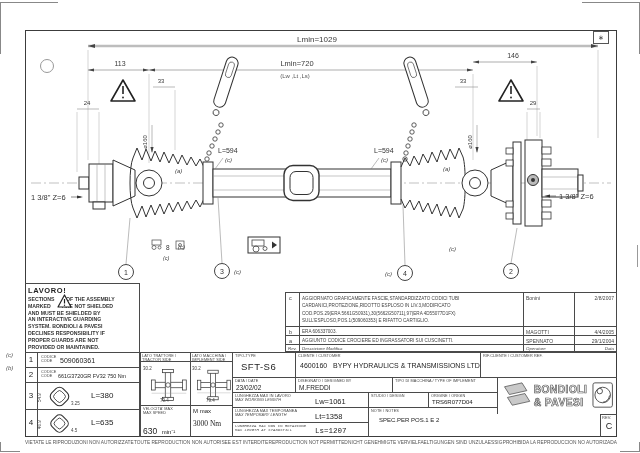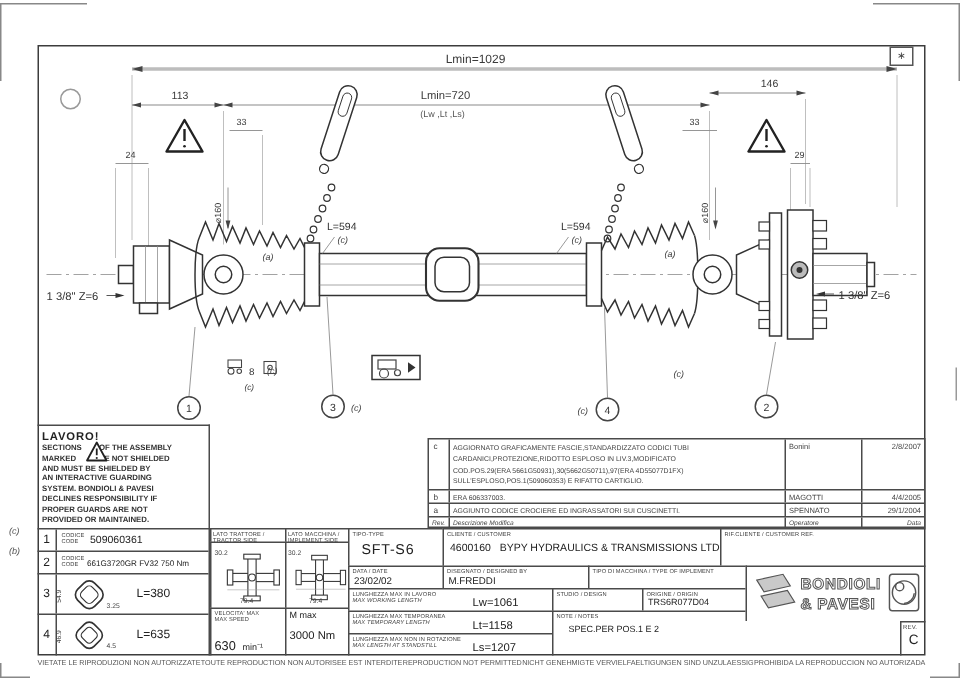--- a/index.html
+++ b/index.html
@@ -395,21 +395,21 @@
       <rect x="20" y="6" width="6" height="28" fill="#fff" stroke="#333" stroke-width="0.8"></rect>
       <rect x="17" y="3" width="12" height="3.5" fill="#fff" stroke="#333" stroke-width="0.8"></rect>
       <rect x="17" y="33.5" width="12" height="3.5" fill="#fff" stroke="#333" stroke-width="0.8"></rect>
       <circle cx="23" cy="20" r="2.5" fill="none" stroke="#333" stroke-width="0.8"></circle>
       <line x1="5" y1="29" x2="43" y2="29" stroke="#999" stroke-width="0.4"></line>
     </svg>
     <span class="abs" style="left:15px;top:36px;font-size:4.5px;color:#444;">79.4</span>
   </div>
   <div class="cell" style="left:50px;top:53px;width:42px;height:32px;">
     <div class="val" style="font-size:6px;padding:2px 2px 0 2px;">M max</div>
-    <div class="val" style="font-size:7.5px;padding:5px 2px 0 2px;">3000 Nm</div>
+    <div class="val" style="font-size:7.5px;padding:5px 2px 0 2px;font-family:Liberation Serif, serif;">3000 Nm</div>
   </div>
 
   <div class="cell" style="left:92px;top:0;width:63px;height:25px;">
     <div class="lbl" style="padding:1px 2px;">TIPO-TYPE</div>
     <div class="val" style="font-size:9.5px;padding:2px 0 0 8px;letter-spacing:0.5px;">SFT-S6</div>
   </div>
   <div class="cell" style="left:155px;top:0;width:185px;height:25px;">
     <div class="lbl" style="padding:1px 2px;">CLIENTE / CUSTOMER</div>
     <div class="val pre" style="font-size:7px;padding:3px 0 0 4px;">4600160   BYPY HYDRAULICS &amp; TRANSMISSIONS LTD</div>
   </div>
@@ -430,23 +430,23 @@
     <div class="lbl" style="padding:1px 2px;">TIPO DI MACCHINA / TYPE OF IMPLEMENT</div>
     <div class="val" style="font-size:6px;"></div>
   </div>
 
   <div class="cell" style="left:92px;top:40px;width:136px;height:15px;">
     <div class="lbl" style="padding:1px 2px;float:left;width:82px;"><span>LUNGHEZZA MAX IN LAVORO</span><br><span class="it">MAX WORKING LENGTH</span></div>
     <div class="val" style="font-size:7.5px;padding-top:3.5px;float:left;">Lw=1061</div>
   </div>
   <div class="cell" style="left:92px;top:55px;width:136px;height:15px;">
     <div class="lbl" style="padding:1px 2px;float:left;width:82px;"><span>LUNGHEZZA MAX TEMPORANEA</span><br><span class="it">MAX TEMPORARY LENGTH</span></div>
-    <div class="val" style="font-size:7.5px;padding-top:3.5px;float:left;">Lt=1158</div>
-  </div>
-  <div class="cell" style="left:92px;top:70px;width:136px;height:15px;">
+    <div class="val" style="font-size:7.5px;padding-top:3.5px;float:left;">Lt=1358</div>
+  </div>
+  <div class="cell" style="left:92px;top:70px;width:136px;height:15px;font-family:Liberation Mono, monospace;">
     <div class="lbl" style="padding:1px 2px;float:left;width:82px;"><span>LUNGHEZZA MAX NON IN ROTAZIONE</span><br><span class="it">MAX LENGTH AT STANDSTILL</span></div>
     <div class="val" style="font-size:7.5px;padding-top:3.5px;float:left;">Ls=1207</div>
   </div>
 
   <div class="cell" style="left:228px;top:40px;width:60px;height:15px;">
     <div class="lbl" style="padding:1px 2px;">STUDIO / DESIGN</div>
   </div>
   <div class="cell" style="left:288px;top:40px;width:69px;height:15px;">
     <div class="lbl" style="padding:1px 2px;">ORIGINE / ORIGIN</div>
     <div class="val" style="font-size:6px;padding:0 0 0 3px;">TRS6R077D04</div>

